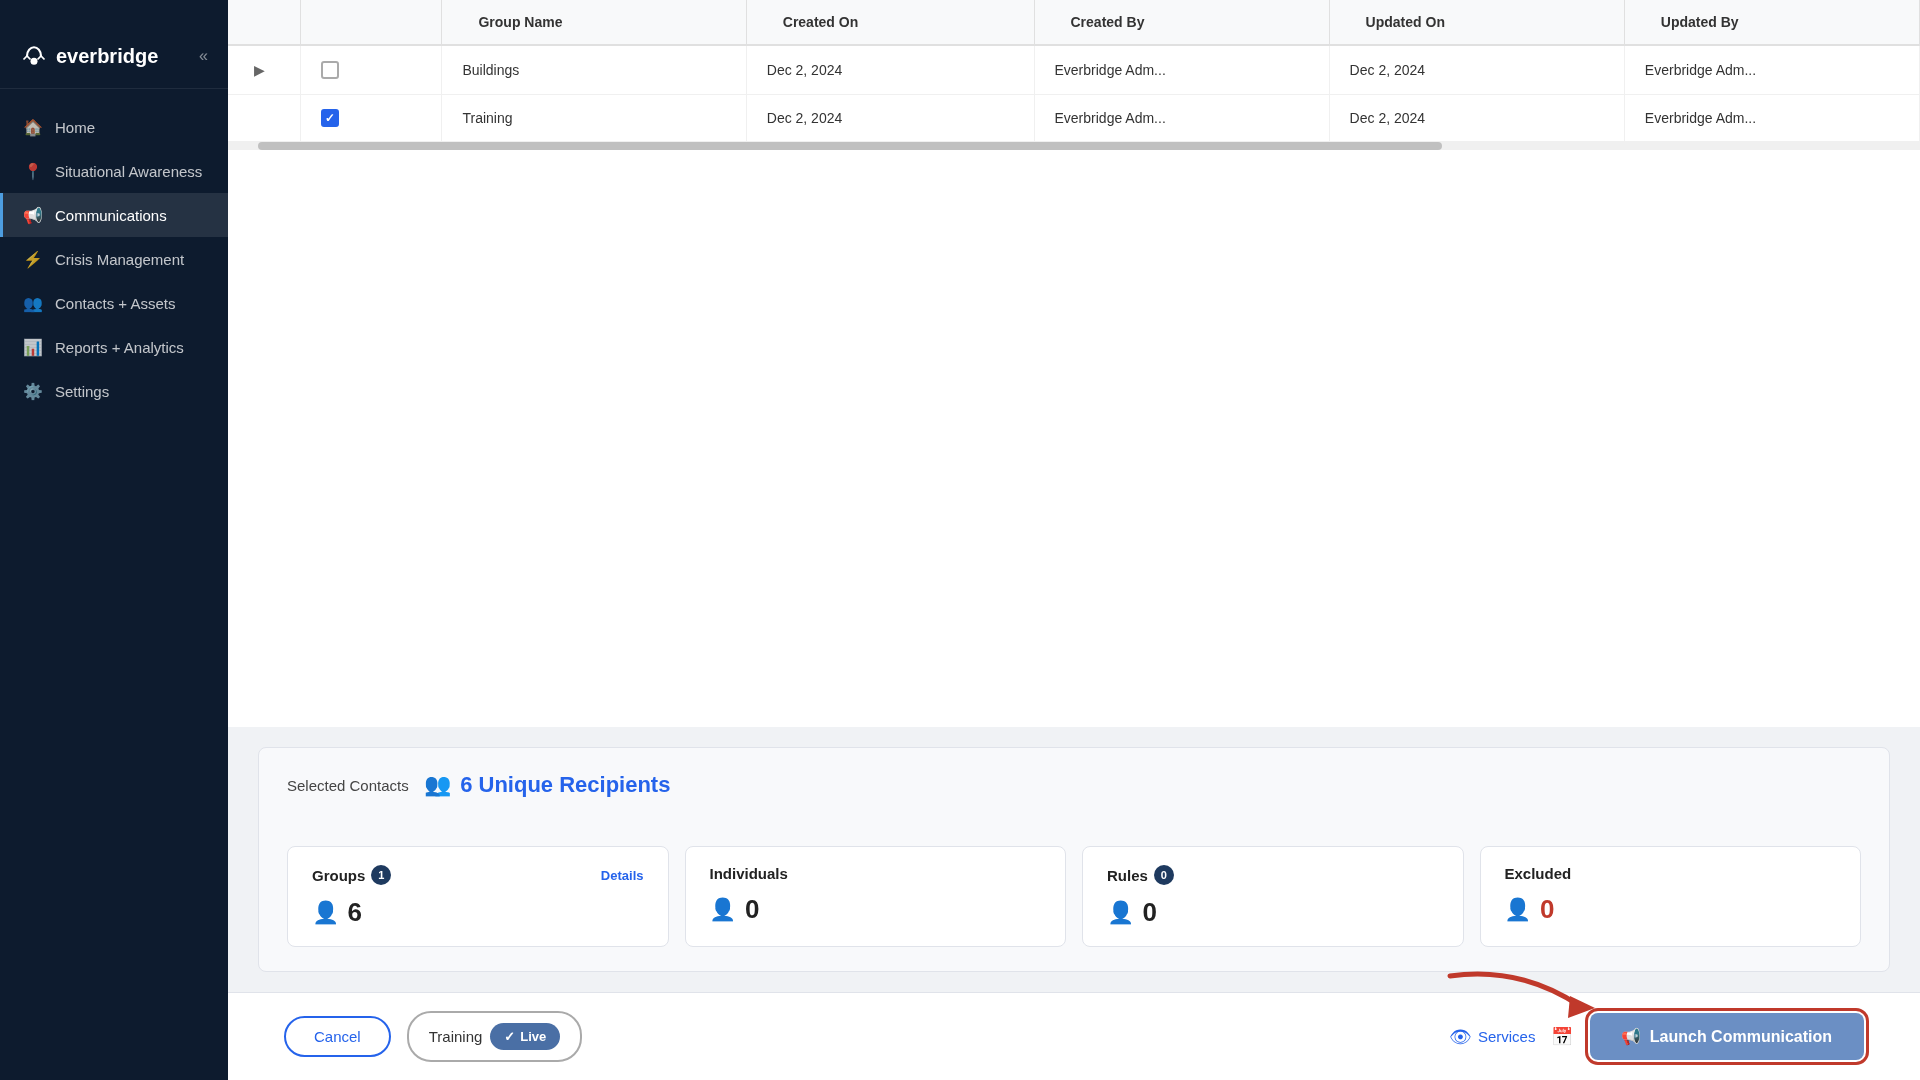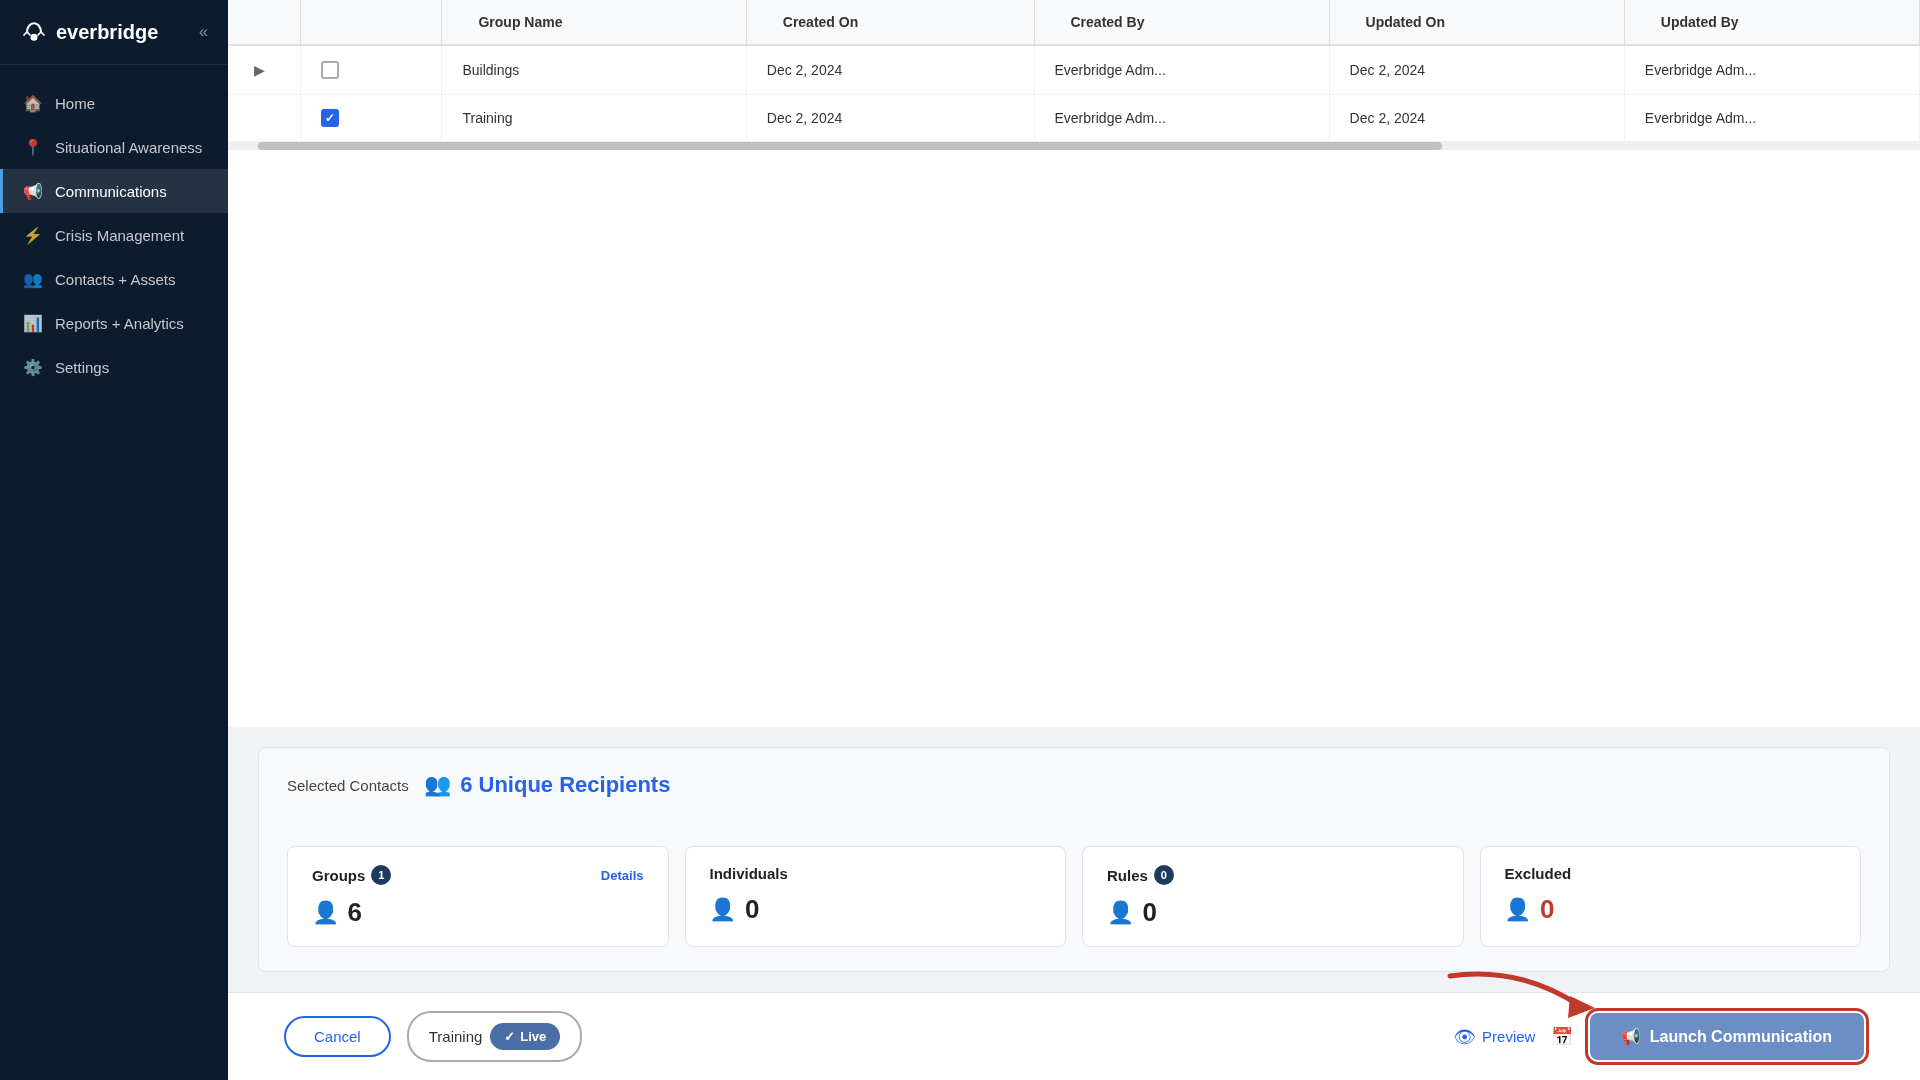--- a/index.html
+++ b/index.html
@@ -15,20 +15,21 @@
       flex-direction: column;
       height: 100%;
       position: relative;
     }
     .sidebar-logo {
       padding: 18px 20px 18px 20px;
       display: flex;
       align-items: center;
       justify-content: space-between;
       border-bottom: 1px solid rgba(255,255,255,0.08);
+      margin-top: 24px;
     }
     .logo-text {
       font-size: 20px;
       font-weight: 700;
       color: #fff;
       display: flex;
       align-items: center;
       gap: 8px;
     }
     .logo-icon {
@@ -490,21 +491,21 @@
     <div class="training-badge">
       <span>Training</span>
       <span class="live-badge">
         <span>✓</span>
         <span>Live</span>
       </span>
     </div>
     <div class="spacer"></div>
     <button class="preview-btn">
       <span style="font-size:18px;">👁</span>
-      <span>Preview</span>
+      <span>Services</span>
     </button>
     <span class="calendar-icon">📅</span>
 
     <div class="arrow-container">
       <svg width="160" height="80" viewBox="0 0 160 80" fill="none">
         <path d="M10 10 Q80 0 140 40" stroke="#c0392b" stroke-width="5" fill="none" stroke-linecap="round"></path>
         <polygon points="130,30 155,42 128,52" fill="#c0392b"></polygon>
       </svg>
     </div>
 

